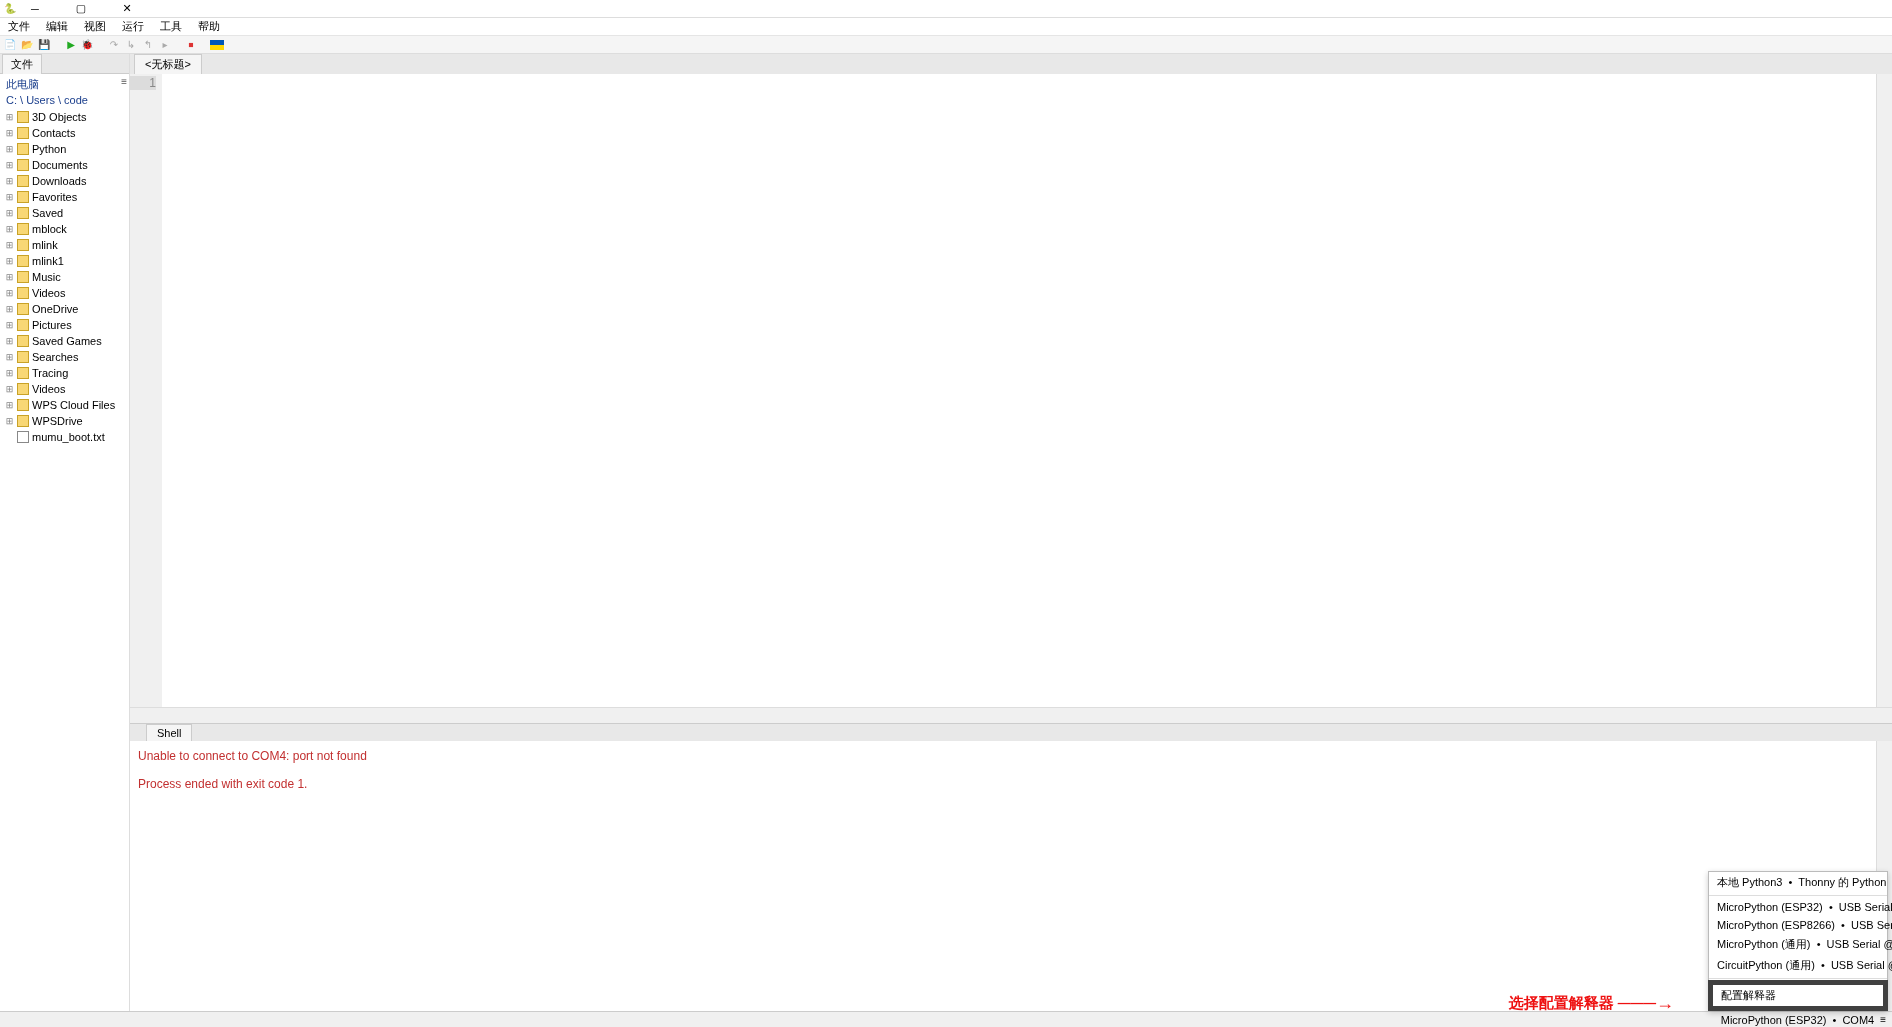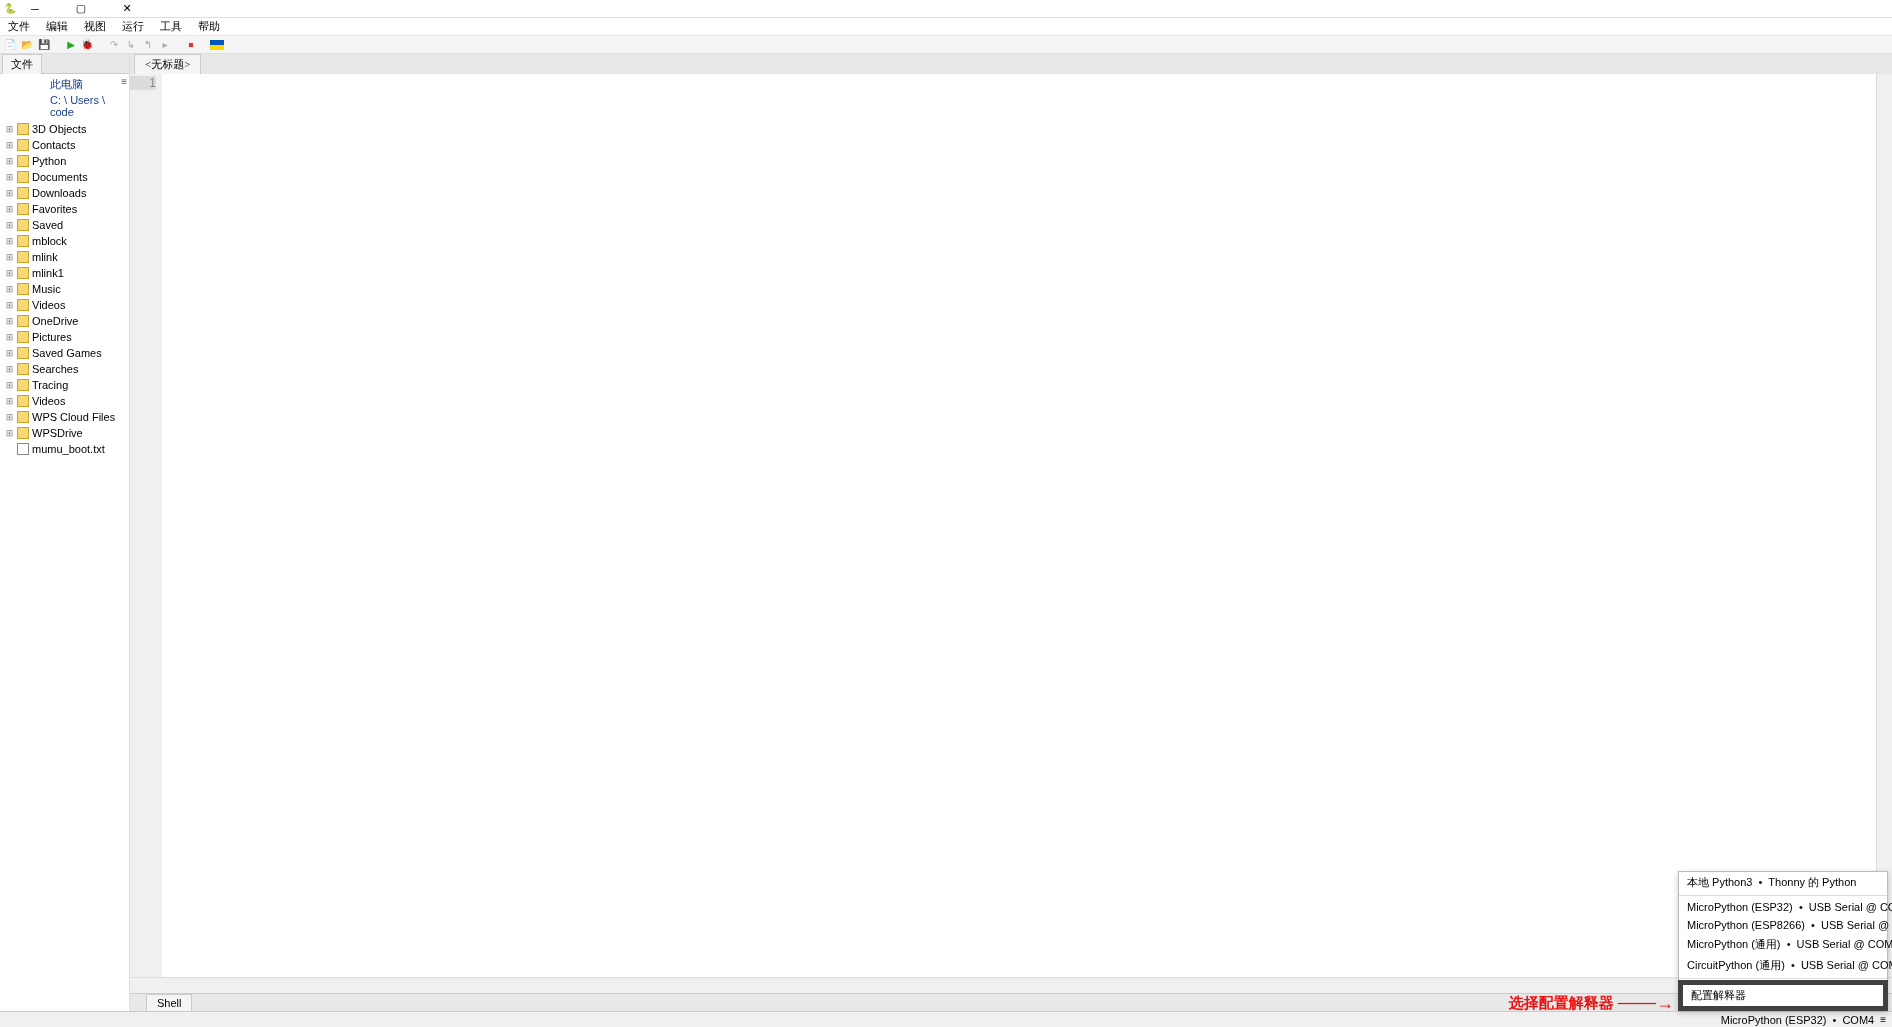--- a/index.html
+++ b/index.html
@@ -17,47 +17,47 @@
 .toolbar { height: 18px; background: #f5f5f5; display:flex; align-items:center; padding: 0 4px; gap: 3px; border-bottom: 1px solid #ddd;}
 .tb-btn { width: 14px; height: 14px; display:flex; align-items:center; justify-content:center; font-size:10px; cursor:pointer;}
 .tb-sep{ width:6px;}
 
 .main { display:flex; height: calc(1027px - 18px - 18px - 18px - 16px); }
 
 .file-panel { width: 130px; background:#f0f0f0; border-right: 1px solid #ddd; display:flex; flex-direction:column; }
 .panel-tab { height: 20px; display:flex; align-items:center; background:#e8e8e8; border-bottom:1px solid #ccc; }
 .panel-tab-label { font-size: 11px; padding: 2px 8px; background:#f5f5f5; border:1px solid #ccc; border-bottom:none; margin-left:2px;}
 .panel-body { flex:1; background:#fff; overflow:auto; padding: 2px 4px; font-size:11px; position:relative;}
-.path-label{ color:#1a3e8c; padding:1px 2px;margin-left:44px; }
+.path-label{ color:#1a3e8c; padding:1px 2px; }
 .opts-btn{ position:absolute; top:2px; right:2px; font-size:10px; color:#555;}
 .tree { margin-top:2px; }
 .tree-item{ display:flex; align-items:center; gap:3px; padding:0 1px; line-height:16px; cursor:pointer;}
 .tree-exp{ width:9px; color:#888; font-size:9px; display:inline-flex; justify-content:center;}
 .tree-icon{ width:12px; height:12px; background:#f8d775; border:1px solid #c9a227; display:inline-block;}
 .tree-icon.file{ background:#fff; border:1px solid #888;}
 
 .editor-area{ flex:1; display:flex; flex-direction:column; background:#f0f0f0; }
 .editor-tabs{ height: 20px; display:flex; align-items:end; background:#e8e8e8; padding-left:4px;}
-.editor-tab{ font-size:11px; padding:2px 10px; background:#f5f5f5; border:1px solid #ccc; border-bottom:none; cursor:pointer;font-family:Liberation Serif, serif;}
+.editor-tab{ font-size:11px; padding:2px 10px; background:#f5f5f5; border:1px solid #ccc; border-bottom:none; cursor:pointer;}
 .editor-body{ flex:1; display:flex; background:#fff; position:relative;}
 .gutter{ width:32px; background:#f0f0f0; text-align:right; padding:2px 6px 0 0; font-family: Consolas, monospace; font-size:12px; color:#888;}
 .gutter .cur{ background:#dcdcdc; display:block;}
 .code{ flex:1; font-family: Consolas, monospace; font-size:12px; padding:2px 4px;}
 .vscroll{ width:16px; background:#f0f0f0; border-left:1px solid #ddd;}
 .hscroll{ height:16px; background:#f0f0f0; border-top:1px solid #ddd;}
 
 .shell-tabs{ height:18px; display:flex; align-items:end; background:#e8e8e8; padding-left:4px; border-top:1px solid #ccc;}
 .shell-tab{ font-size:11px; padding:2px 10px; background:#f5f5f5; border:1px solid #ccc; border-bottom:none; cursor:pointer;margin-left:12px;}
 .shell-body{ height:270px; background:#fff; font-family: Consolas, monospace; font-size:12px; padding:8px; color:#c23030; position:relative;}
 .shell-body .vscroll2{ position:absolute; right:0; top:0; bottom:0; width:16px; background:#f0f0f0; border-left:1px solid #ddd;}
 
 .statusbar{ height:16px; background:#f0f0f0; border-top:1px solid #ccc; display:flex; justify-content:flex-end; align-items:center; padding:0 6px; font-size:11px; gap:6px;}
 .status-item{ cursor:pointer; }
 
-.popup{ position:absolute; right:4px; bottom:16px; width:210px; background:#fff; border:1px solid #bbb; box-shadow:0 2px 6px rgba(0,0,0,0.2); font-size:11px; z-index:10;}
+.popup{ position:absolute; right:4px; bottom:16px; width:180px; background:#fff; border:1px solid #bbb; box-shadow:0 2px 6px rgba(0,0,0,0.2); font-size:11px; z-index:10;}
 .popup-row{ padding:3px 8px; cursor:pointer; white-space:nowrap;}
 .popup-sep{ height:1px; background:#ddd; margin:2px 0;}
 .popup-highlight{ border:5px solid #404040; margin:-1px; }
 
 .annotation{ position:absolute; right:218px; bottom:13px; color:#e11; font-size:15px; font-weight:bold; display:flex; align-items:center; gap:4px; z-index:11;}
 .annotation .arrow{ font-size:18px; }
 </style>
 </head>
 <body>
 
@@ -226,20 +226,26 @@
         <span class="cur">1</span>
       </div>
       <div class="code"></div>
       <div class="vscroll"></div>
     </div>
     <div class="hscroll"></div>
 
     <div class="shell-tabs">
       <span class="shell-tab">Shell</span>
     </div>
+    <div class="shell-body">
+      <div>Unable to connect to COM4: port not found</div>
+      <br>
+      <div>Process ended with exit code 1.</div>
+      <div class="vscroll2"></div>
+    </div>
   </div>
 </div>
 
 <div class="statusbar">
   <span class="status-item">MicroPython (ESP32)</span>
   <span>•</span>
   <span class="status-item">COM4</span>
   <span style="font-size:10px">≡</span>
 </div>
 

